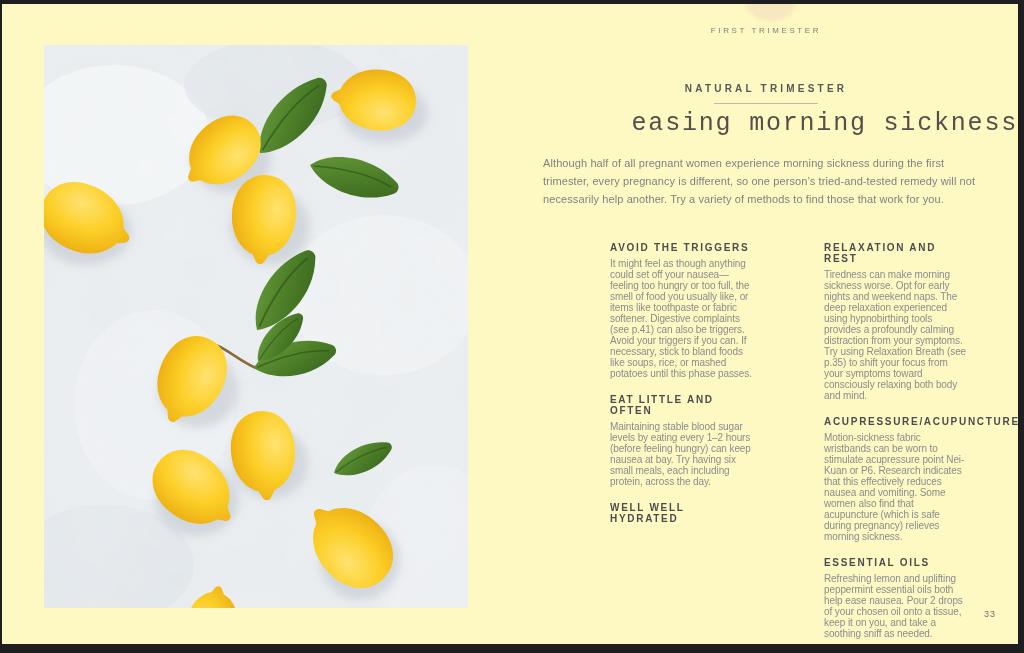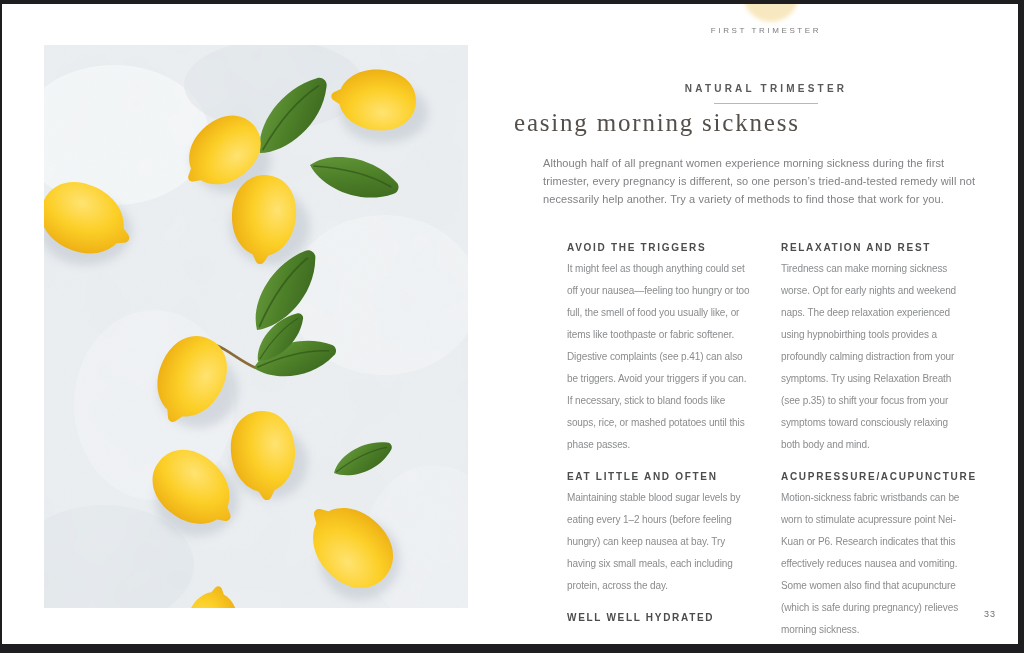--- a/index.html
+++ b/index.html
@@ -1,21 +1,21 @@
 <!DOCTYPE html>
 <html><head>
 <meta charset="utf-8">
 <style>
   * { margin:0; padding:0; box-sizing:border-box; }
   html,body { width:1024px; height:653px; background:#111; }
   body { font-family:"Liberation Sans", sans-serif; }
 
   .screen {
     position:relative; width:1024px; height:653px;
-    background:#ffffff;
+    background:#fef9c3;
     border-top:4px solid #1e1e20;
     border-bottom:9px solid #1e1e20;
     border-left:2px solid #1e1e20;
     border-right:6px solid #1e1e20;
     overflow:hidden;
   }
 
   
   .photo {
     position:absolute; left:42px; top:41px; width:424px; height:563px;
@@ -39,40 +39,40 @@
   .kicker {
     position:absolute; top:79px; left:0; right:0; text-align:center;
     font-size:10px; font-weight:bold; letter-spacing:3.2px; color:#57585a;
   }
   .kicker-rule {
     position:absolute; top:99px; left:50%; margin-left:-52px;
     width:104px; height:1px; background:#b9bab8;
   }
 
   .page-title {
-    position:absolute; top:105px; left:0; right:0; text-align:left;
-    font-family:Liberation Serif, serif;
+    position:absolute; top:105px; left:0; right:0; text-align:right;
+    font-family:Liberation Mono, monospace;
     font-size:25px; letter-spacing:1.8px; color:#544f4a; font-weight:500;
   }
 
   .intro {
     position:absolute; top:150px; left:50%; width:446px; margin-left:-223px;
     text-align:left; font-size:11px; line-height:18px; color:#7f8184;
     letter-spacing:0.1px;
   }
 
   .cols { position:absolute; top:238px; left:53px; display:flex; gap:28px; }
   .col { width:186px; }
-  .section { margin-bottom:15px; }
+  .section { margin-bottom:15px;margin-left:43px; }
   .section-heading {
     font-size:10px; font-weight:bold; letter-spacing:1.7px; color:#4b4c4e;
     margin-bottom:5px;
   }
   .section-body {
-    font-size:10px; line-height:22px; color:#8a8c8e; letter-spacing:-0.1px;
+    font-size:10px; line-height:11px; color:#8a8c8e; letter-spacing:-0.1px;
   }
 
   .page-number {
     position:absolute; top:605px; right:22px;
     font-size:9px; letter-spacing:1px; color:#6f7072;text-align:center;
   }
 </style>
 </head>
 <body>
 
@@ -187,20 +187,21 @@
         <div class="section">
           <div class="section-heading">RELAXATION AND REST</div>
           <div class="section-body">Tiredness can make morning sickness worse. Opt for early nights and weekend naps. The deep relaxation experienced using hypnobirthing tools provides a profoundly calming distraction from your symptoms. Try using Relaxation Breath (see p.35) to shift your focus from your symptoms toward consciously relaxing both body and mind.</div>
         </div>
         <div class="section">
           <div class="section-heading">ACUPRESSURE/ACUPUNCTURE</div>
           <div class="section-body">Motion-sickness fabric wristbands can be worn to stimulate acupressure point Nei-Kuan or P6. Research indicates that this effectively reduces nausea and vomiting. Some women also find that acupuncture (which is safe during pregnancy) relieves morning sickness.</div>
         </div>
         <div class="section">
           <div class="section-heading">ESSENTIAL OILS</div>
+          <div class="section-body">Refreshing lemon and uplifting peppermint essential oils both help ease nausea. Pour 2 drops of your chosen oil onto a tissue, keep it on you, and take a soothing sniff as needed.</div>
         </div>
       </div>
     </div>
 
     <div class="page-number">33</div>
   </div>
 
 </div>
 
 </body></html>

